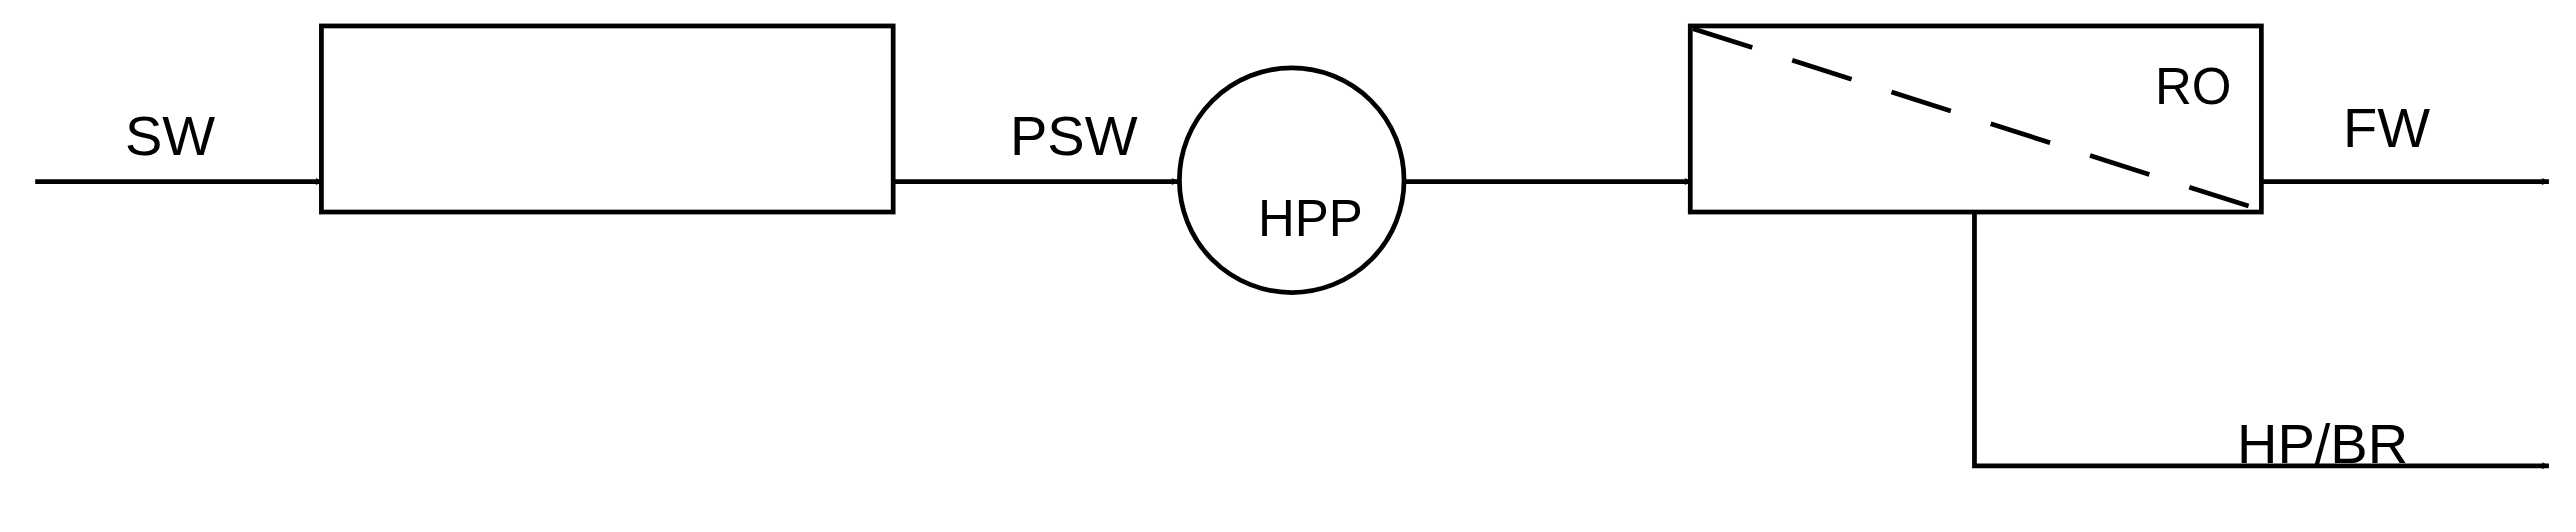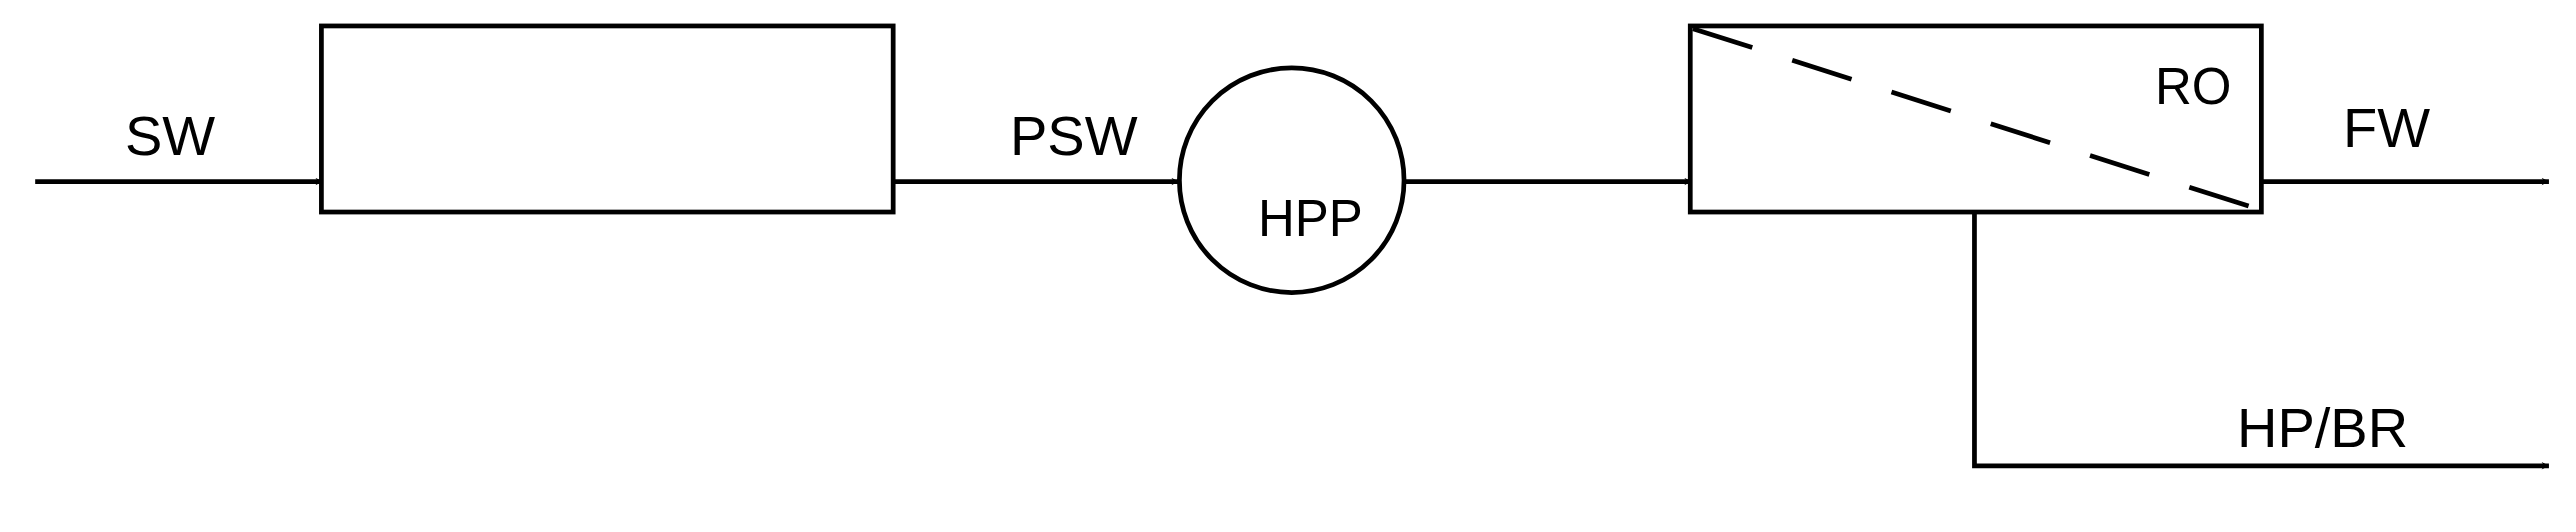--- a/index.html
+++ b/index.html
@@ -46,16 +46,16 @@
 
 
   <div class="lbl stream-lbl" style="left:1010px; top:108px;">PSW</div>
 
   <div class="lbl node-lbl" style="left:1258px; top:157px;margin-top:36px;">HPP</div>
 
   <div class="lbl node-lbl" style="left:2155px; top:61px;">RO</div>
 
   <div class="lbl stream-lbl" style="left:2343px; top:100px;">FW</div>
 
-  <div class="lbl stream-lbl" style="left:2237px; top:400px;text-align:center;">HP/BR</div>
+  <div class="lbl stream-lbl" style="left:2237px; top:416px;text-align:center;">HP/BR</div>
 
 </div>
 
 
 </body></html>

